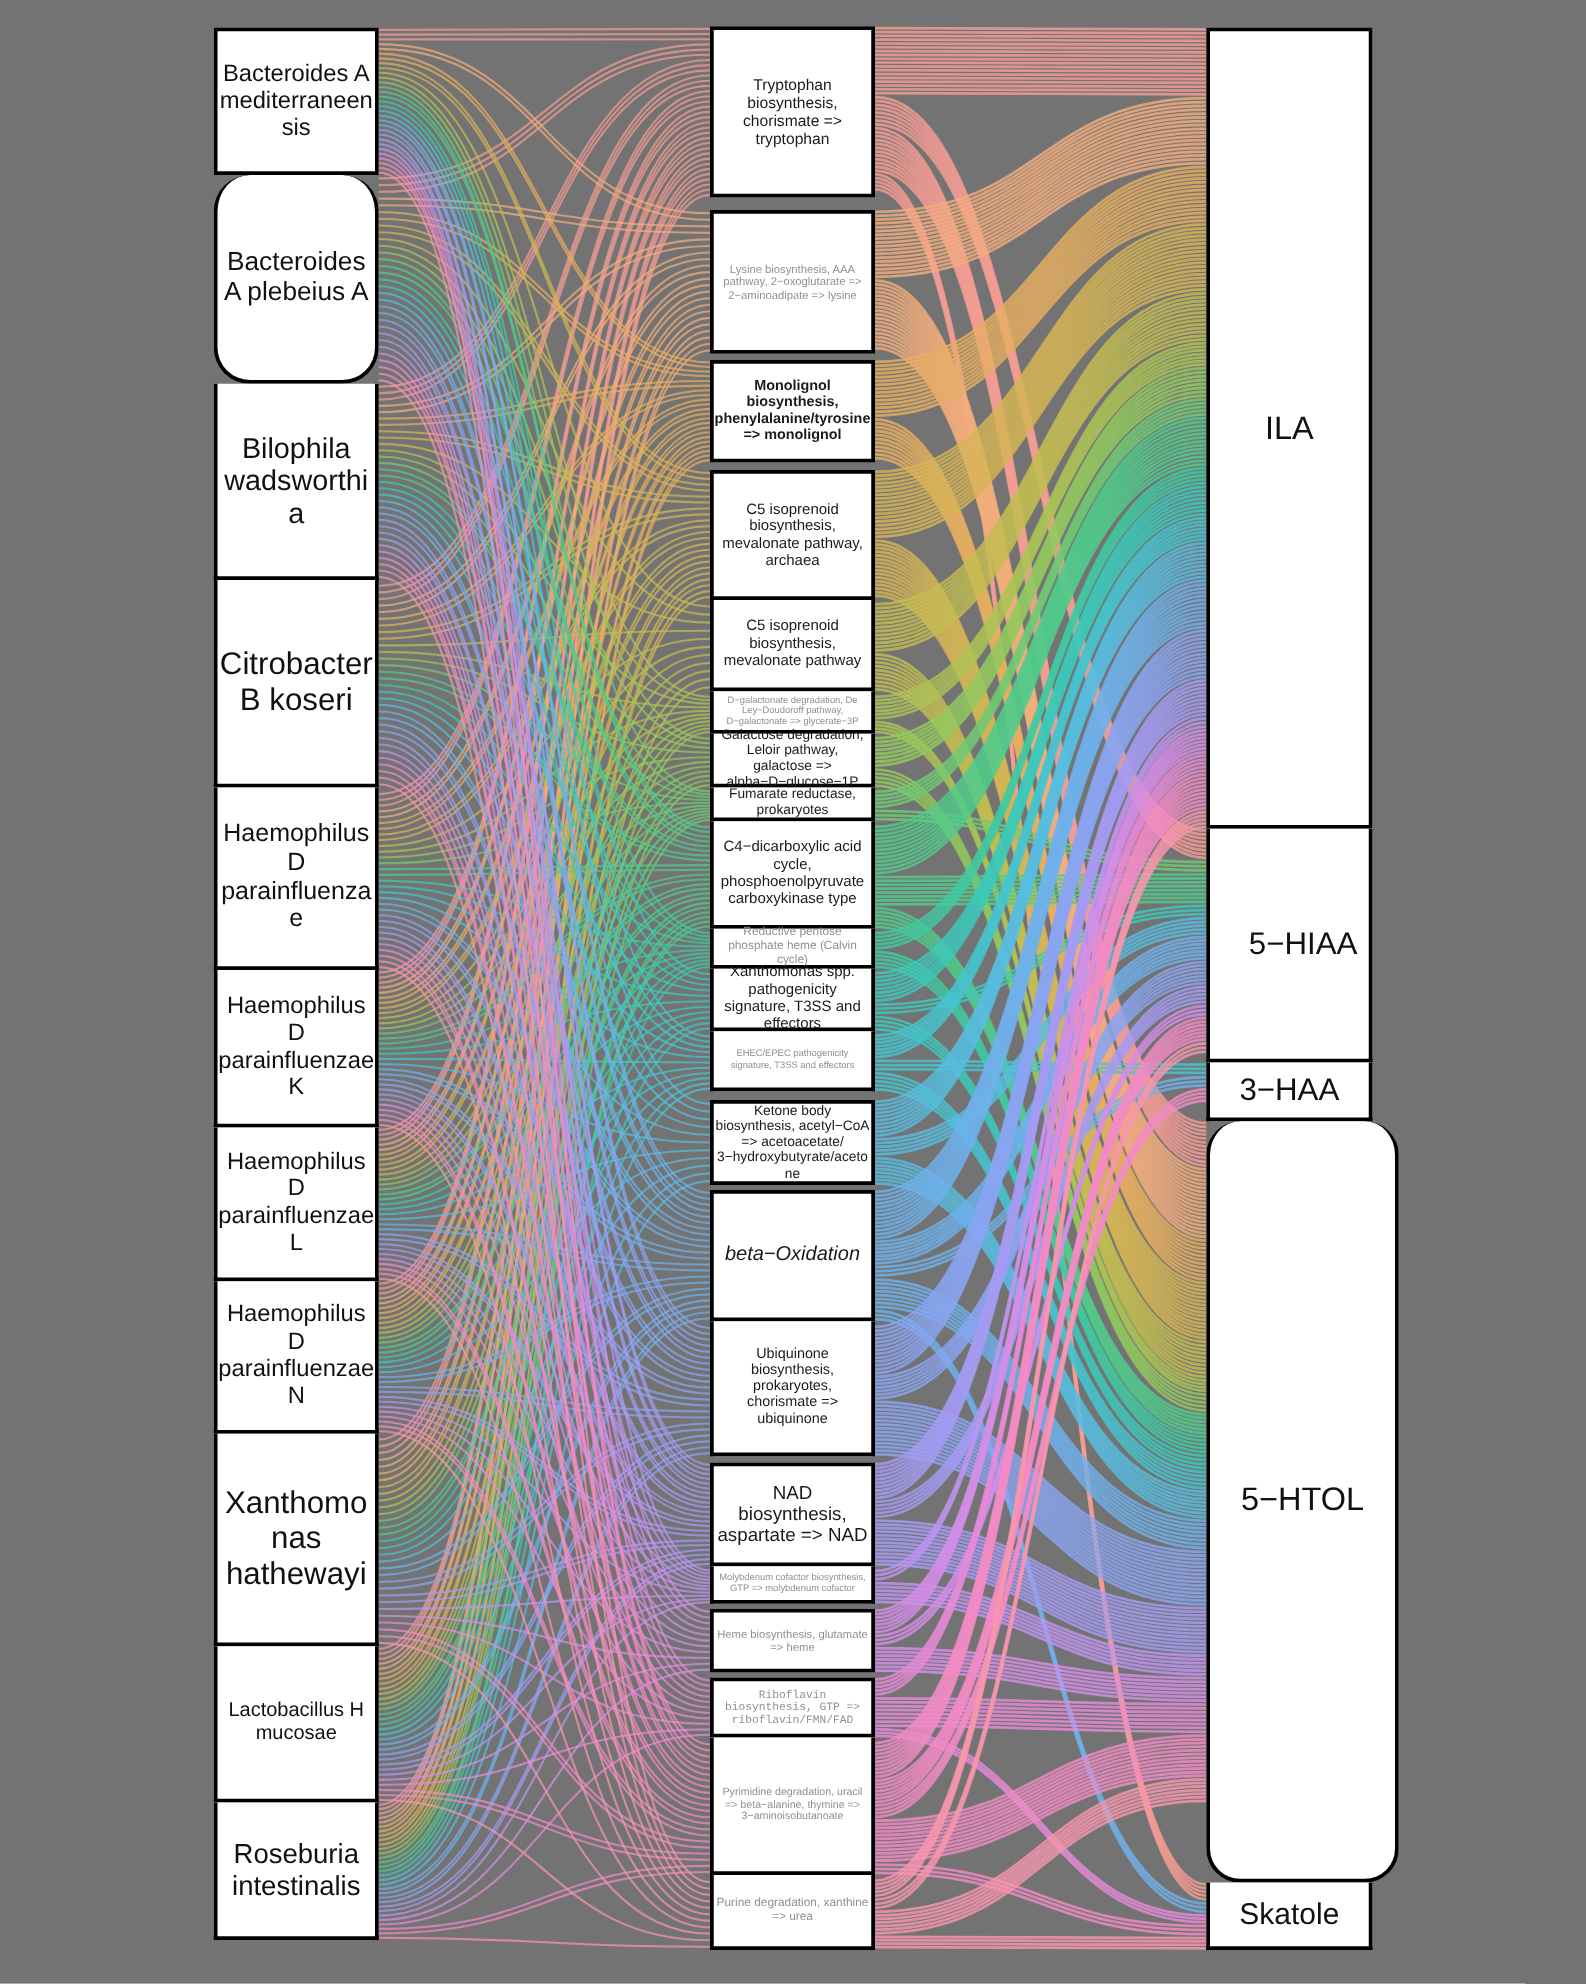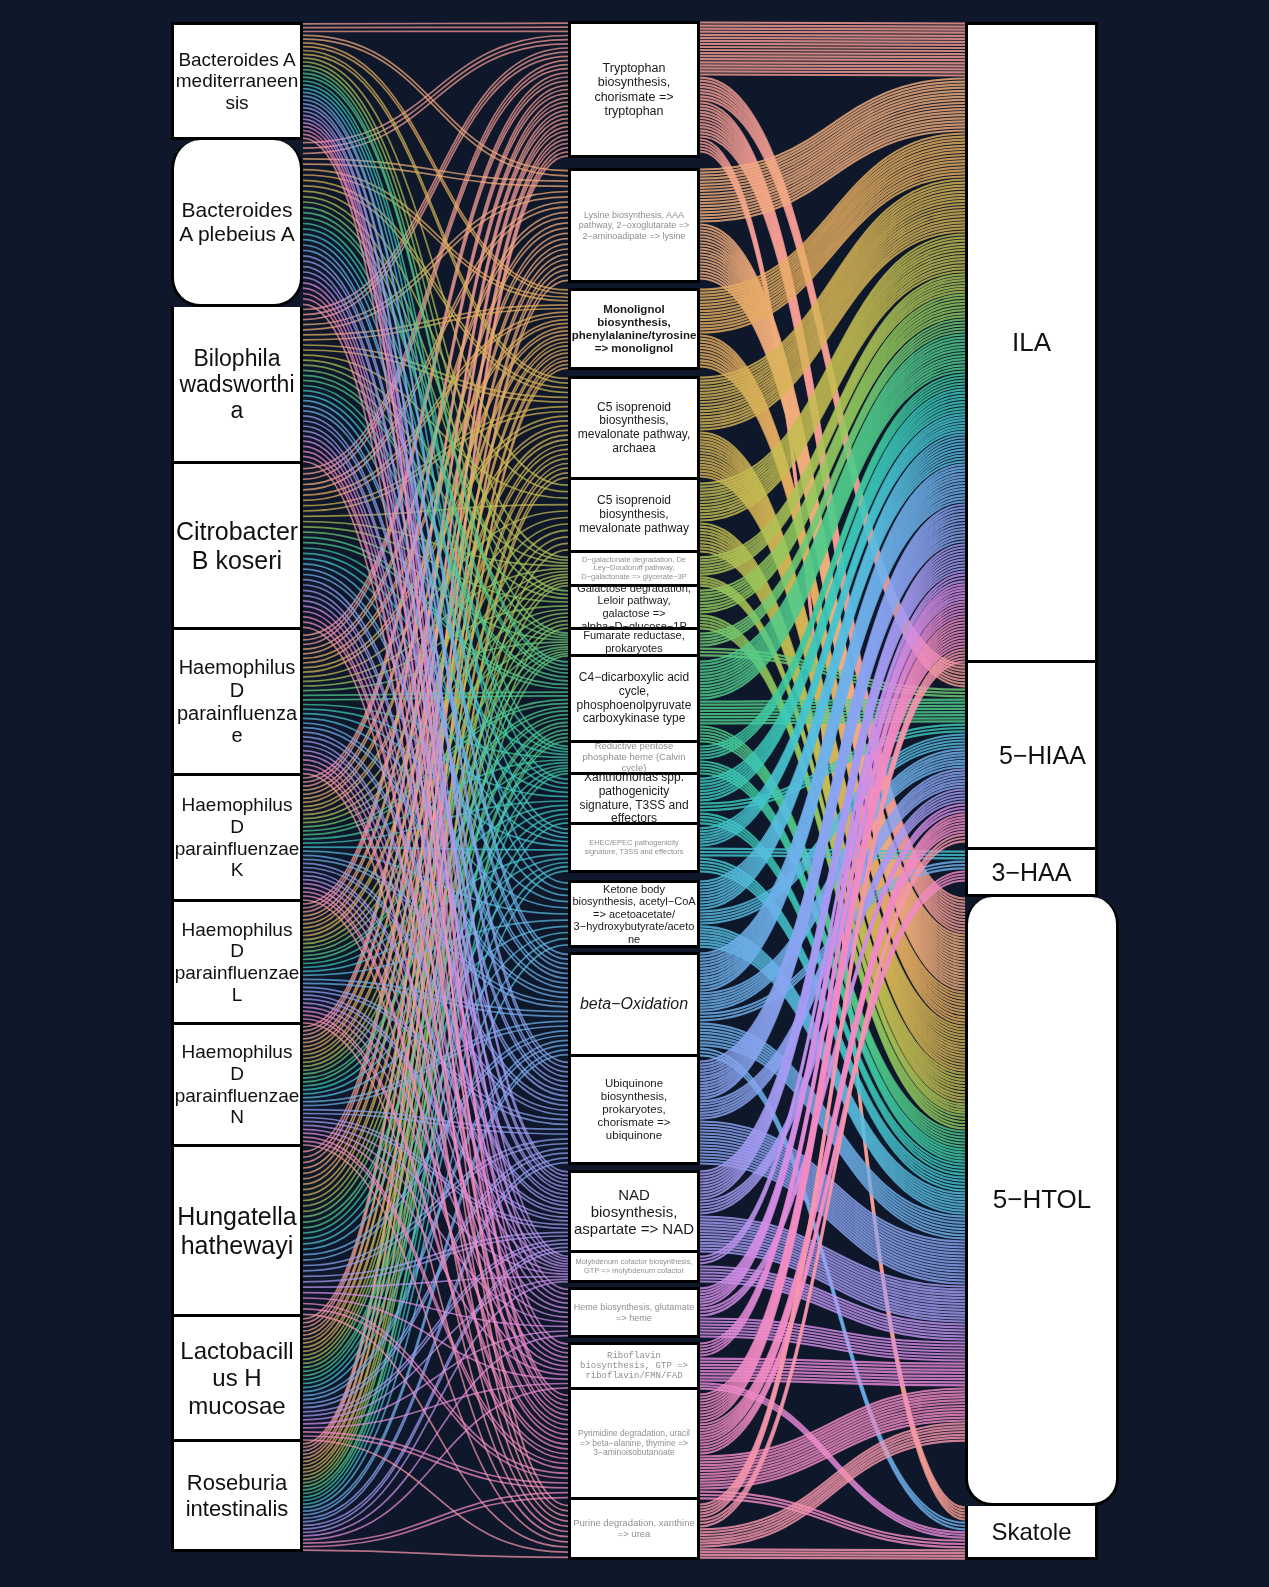--- a/index.html
+++ b/index.html
@@ -1,19 +1,19 @@
 <!DOCTYPE html>
 <html><head>
 <meta charset="utf-8">
 <style>
   html,body{margin:0;padding:0;background:#ffffff;}
   #stage{
     position:relative;
     width:1269px;height:1587px;
-    background:#0f172a;
+    background:#737373;
     font-family:"Liberation Sans",sans-serif;
     overflow:hidden;
   }
   #flows{position:absolute;top:0;left:0;}
   .node-box{
     position:absolute;
     box-sizing:border-box;
     border:3px solid #000000;
     background:#ffffff;
     display:flex;
@@ -878,24 +878,24 @@
       <div class="node-box" style="left: 171px; top: 776px; width: 132px; height: 126px; border-top-width: 0px;">
         <div class="node-label" style="font-size: 19px;">Haemophilus D parainfluenzae K</div>
       </div>
       <div class="node-box" style="left: 171px; top: 902px; width: 132px; height: 123px; border-top-width: 0px;">
         <div class="node-label" style="font-size: 19px;">Haemophilus D parainfluenzae L</div>
       </div>
       <div class="node-box" style="left: 171px; top: 1025px; width: 132px; height: 122px; border-top-width: 0px;">
         <div class="node-label" style="font-size: 19px;">Haemophilus D parainfluenzae N</div>
       </div>
       <div class="node-box" style="left: 171px; top: 1147px; width: 132px; height: 170px; border-top-width: 0px;">
-        <div class="node-label" style="font-size: 25px;">Hungatella hathewayi</div>
+        <div class="node-label" style="font-size: 25px;">Xanthomonas hathewayi</div>
       </div>
       <div class="node-box" style="left: 171px; top: 1317px; width: 132px; height: 125px; border-top-width: 0px;">
-        <div class="node-label" style="font-size: 24px;">Lactobacillus H mucosae</div>
+        <div class="node-label" style="font-size: 16px;">Lactobacillus H mucosae</div>
       </div>
       <div class="node-box" style="left: 171px; top: 1442px; width: 132px; height: 110px; border-top-width: 0px;">
         <div class="node-label" style="font-size: 22px;">Roseburia intestinalis</div>
       </div>
     </div>
   <div id="pathway-column">
       <div class="node-box" style="left: 568px; top: 21px; width: 132px; height: 137px;">
         <div class="node-label" style="font-size: 12.5px; color: rgb(26, 26, 26);">Tryptophan biosynthesis, chorismate =&gt; tryptophan</div>
       </div>
       <div class="node-box" style="left: 568px; top: 168px; width: 132px; height: 115px;">

